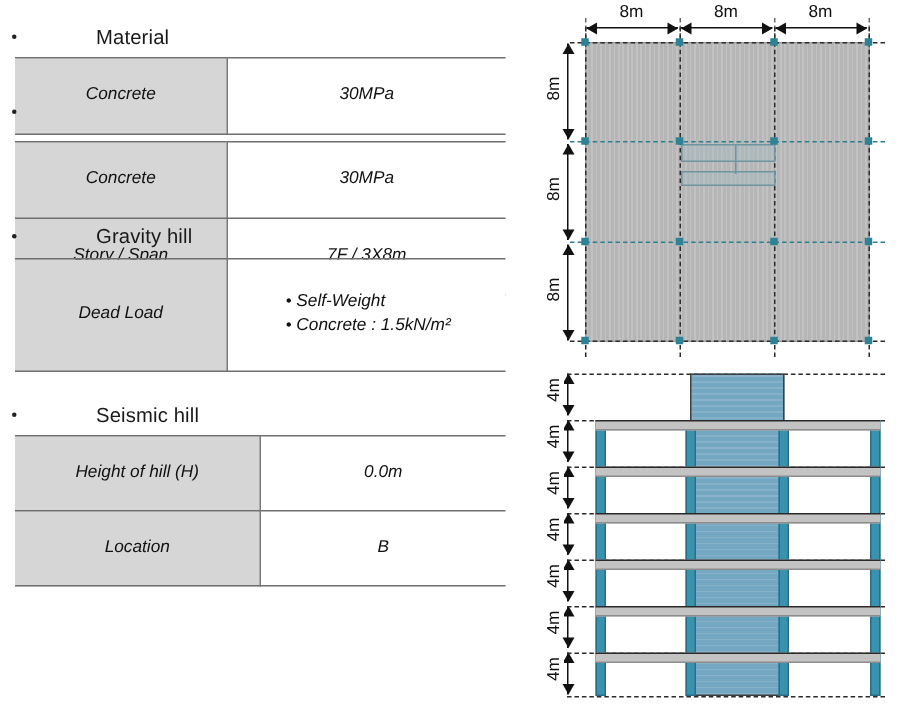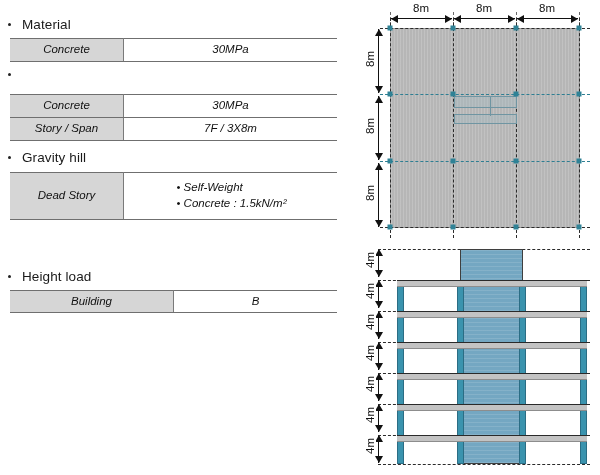--- a/index.html
+++ b/index.html
@@ -15,40 +15,41 @@
 
   
   .left{position:absolute;left:0;top:0;width:350px;height:475px;}
 
   .bullet-head{
     position:absolute;
     display:flex;align-items:center;
     font-size:13.5px;
     color:#1a1a1a;
     letter-spacing:.1px;
+    gap:42px;
   }
   .bullet-dot{
     width:3px;height:3px;border-radius:50%;
     background:#222;margin-right:11px;margin-left:8px;
     flex:0 0 auto;
   }
 
   table.spec{
     position:absolute;
     border-collapse:collapse;
     table-layout:fixed;
     font-size:11.5px;
     font-style:italic;
   }
   table.spec td{
     border-top:1.2px solid #6f6f6f;
     border-bottom:1.2px solid #6f6f6f;
     text-align:center;
     vertical-align:middle;
-    padding:0;
+    padding:14px;
     line-height:1.35;
   }
   table.spec td.lbl{
     background:#d6d6d6;
     border-right:1.4px solid #7a7a7a;
   }
   table.spec td.val{
     background:#ffffff;
   }
   table.spec tr + tr td{ border-top:1.1px solid #9a9a9a; }
@@ -209,39 +210,43 @@
     </tbody>
       </table>
 
     <div class="bullet-head" style="left:0px;top:150px;">
       <span class="bullet-dot"></span>
       <span>Gravity hill</span>
     </div>
     <table class="spec" style="left:10px;top:172px;width:327px;">
       <tbody>
           <tr>
-        <td class="lbl" style="width:113px;height:46px;">Dead Story</td>
+        <td class="lbl" style="width:113px;height:46px;">Dead Load</td>
         <td class="val">
           <span class="dead-list">
             <div><span class="dl-dot">•</span>&nbsp;<span>Self-Weight</span></div>
             <div><span class="dl-dot">•</span>&nbsp;<span>Concrete : 1.5kN/m²</span></div>
           </span>
         </td>
       </tr>
     </tbody>
       </table>
 
     <div class="bullet-head" style="left:0px;top:269px;">
       <span class="bullet-dot"></span>
-      <span>Height load</span>
+      <span>Seismic hill</span>
     </div>
     <table class="spec" style="left:10px;top:290px;width:327px;">
       <tbody>
       <tr>
-        <td class="lbl" style="height:21px;">Building</td>
+        <td class="lbl" style="height:21px;">Height of hill (H)</td>
+        <td class="val">0.0m</td>
+      </tr>
+      <tr>
+        <td class="lbl" style="height:21px;">Location</td>
         <td class="val">B</td>
       </tr>
     </tbody>
       </table>
   </div>
 
   <div class="right">
 
     <div class="dimrow">
       <div class="ext-tick" style="left:0px;top:8px;height:18px;"></div>

